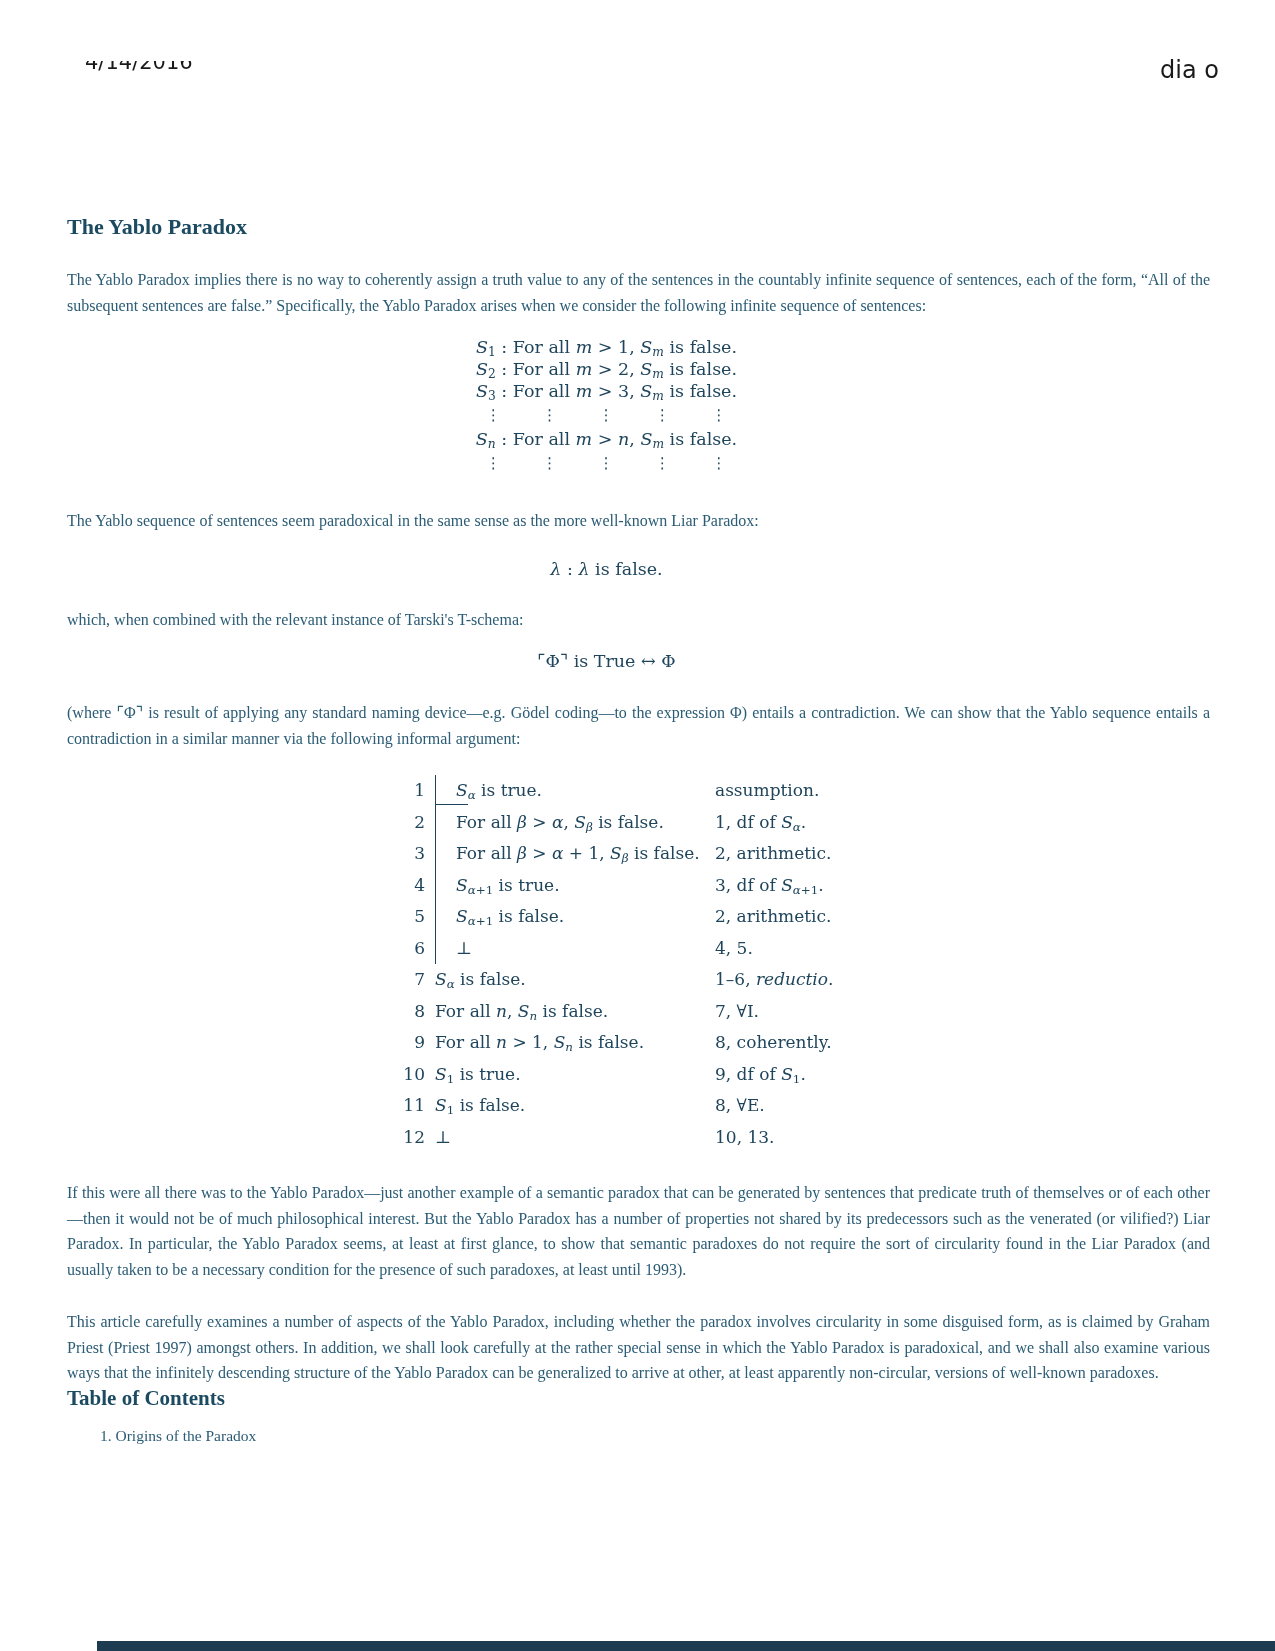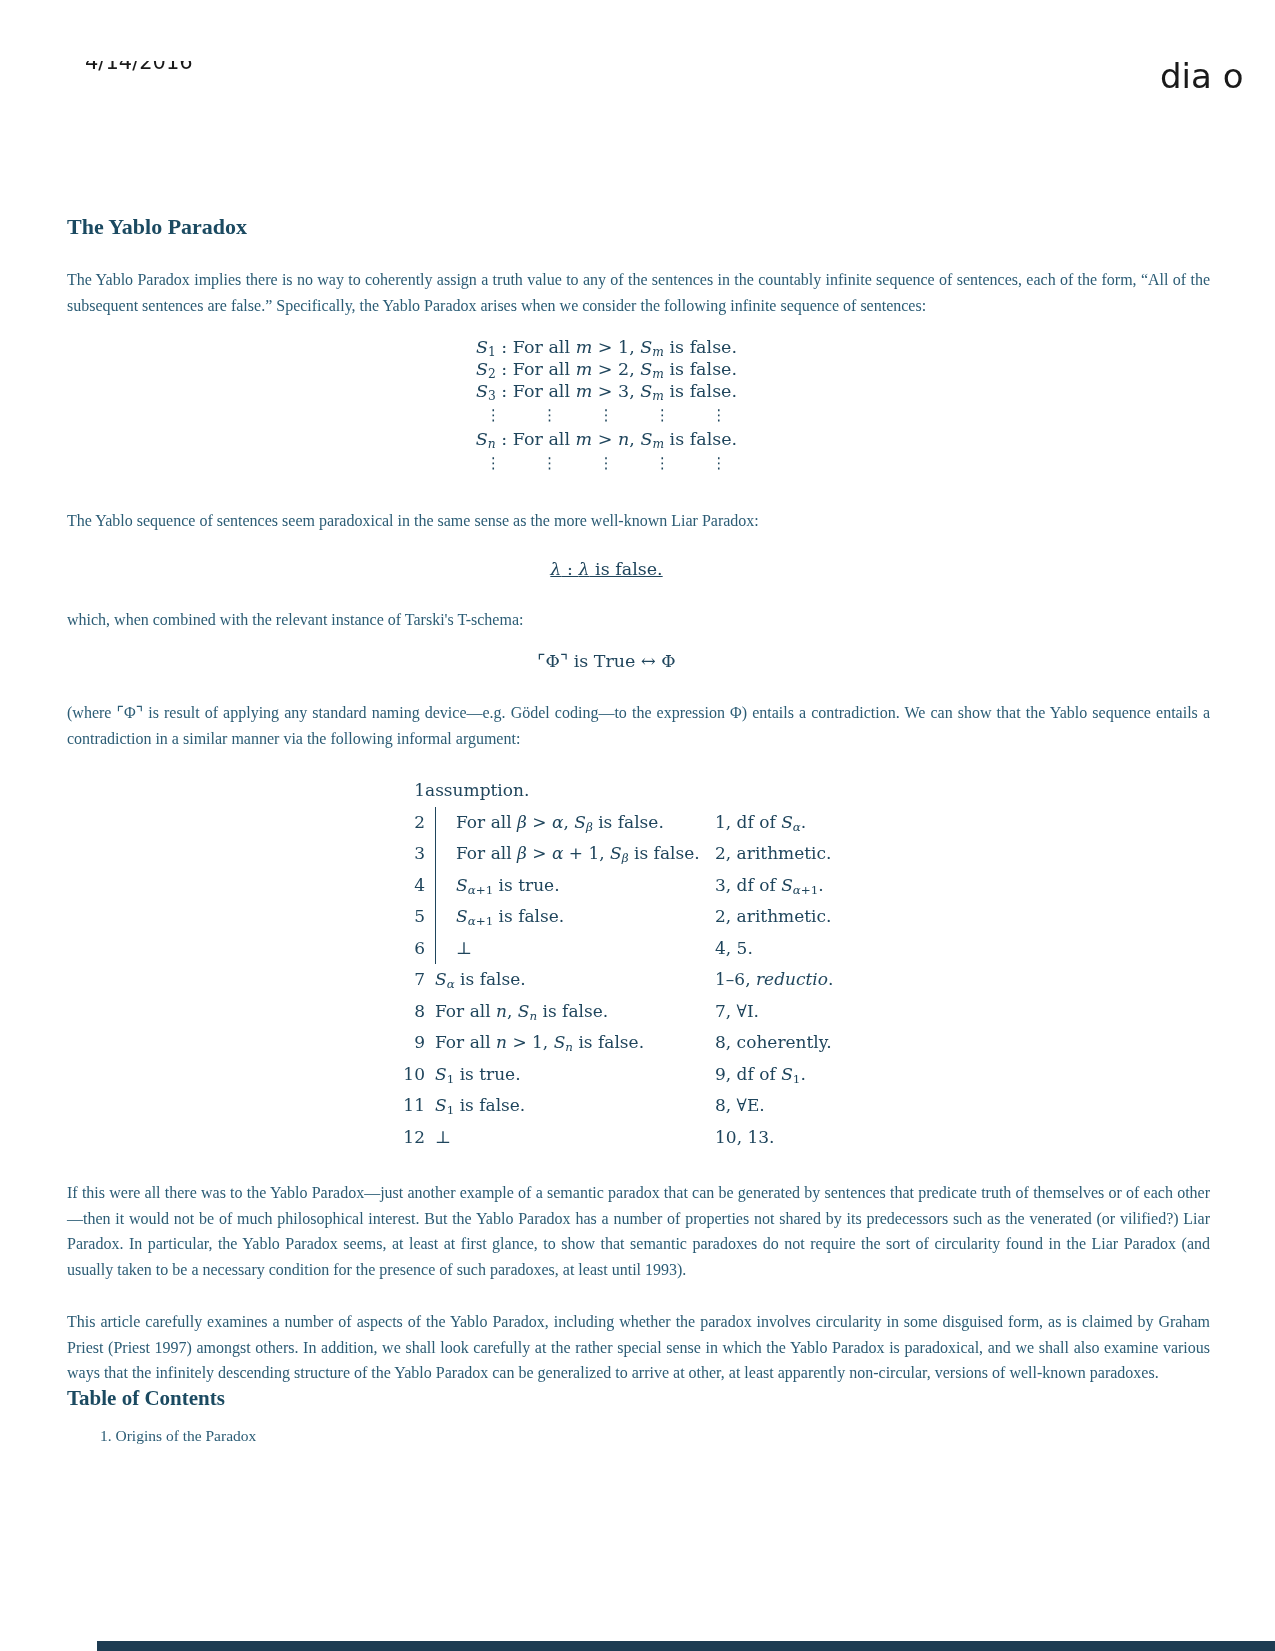--- a/index.html
+++ b/index.html
@@ -11,37 +11,37 @@
   *{margin:0;padding:0;box-sizing:content-box;}
   html,body{width:1275px;height:1651px;overflow:hidden;background:#ffffff;}
   body{font-family:"Liberation Serif",serif;color:var(--ink);position:relative;}
 
   
   .print-header{position:absolute;top:16px;left:0;width:1275px;height:92px;overflow:hidden;}
   .ph-clip{position:absolute;top:45px;left:0;right:0;height:25px;overflow:hidden;}
   .ph-clip span{position:absolute;top:-11px;font-family:"DejaVu Sans",sans-serif;font-size:21px;color:#1a1a1a;white-space:nowrap;}
   .ph-date{left:85px;}
   .ph-title{left:750px;}
-  .ph-tail{position:absolute;top:40px;left:1160px;font-family:"DejaVu Sans",sans-serif;font-size:34px;color:#1a1a1a;white-space:nowrap;}
+  .ph-tail{position:absolute;top:40px;left:1160px;font-family:"DejaVu Sans",sans-serif;font-size:24px;color:#1a1a1a;white-space:nowrap;}
 
   
   .content{padding:0 65px 0 67px;}
   h1{margin-top:214px;font-size:22px;font-weight:bold;color:var(--head);}
   p.body{margin-top:27px;font-size:16px;line-height:25.5px;text-align:justify;}
   p.tight{margin-top:32px;}
 
   .math{font-family:"DejaVu Serif",serif;color:var(--math);}
   .math i{font-style:italic;}
   .math sub{font-size:70%;vertical-align:-0.25em;line-height:0;}
 
   .math-display{text-align:center;padding-right:64px;}
   .seq{margin-top:18px;font-size:17.5px;line-height:22px;}
   .seq .mline{display:block;}
   .dots-line{display:block;white-space:pre;font-size:15px;line-height:26px;letter-spacing:1px;}
-  .liar-formula{margin-top:24px;font-size:17.5px;line-height:22px;text-decoration:underline;}
+  .liar-formula{margin-top:24px;font-size:17.5px;line-height:22px;}
   .ts-block{margin-top:18px;font-size:17.5px;line-height:23px;}
   .ts-block .mline{display:block;}
   .p-tschema{margin-top:50px;}
   .p-where{margin-top:22px;}
 
   
   .proof{margin-top:24px;margin-left:328px;font-size:17px;}
   .proof-row{display:flex;align-items:baseline;height:31.5px;line-height:31.5px;}
   .proof-row .num{width:30px;text-align:right;flex:none;}
   .proof-row .stmt{width:280px;flex:none;margin-left:10px;box-sizing:border-box;height:31.5px;position:relative;}
@@ -90,20 +90,21 @@
 
   <div class="math-display ts-block math">
     <span class="mline">⌜Φ⌝ is True ↔ Φ</span>
   </div>
 
   <p class="body p-where">(where ⌜Φ⌝ is result of applying any standard naming device—e.g. Gödel coding—to the expression Φ) entails a contradiction. We can show that the Yablo sequence entails a contradiction in a similar manner via the following informal argument:</p>
 
   <div class="proof math">
     <div class="proof-row fitch assume">
       <span class="num">1</span>
+      <span class="stmt"><i>S</i><sub><i>α</i></sub> is true.</span>
       <span class="just">assumption.</span>
     </div>
     <div class="proof-row fitch">
       <span class="num">2</span>
       <span class="stmt">For all <i>β</i> &gt; <i>α</i>, <i>S</i><sub><i>β</i></sub> is false.</span>
       <span class="just">1, df of <i>S</i><sub><i>α</i></sub>.</span>
     </div>
     <div class="proof-row fitch">
       <span class="num">3</span>
       <span class="stmt">For all <i>β</i> &gt; <i>α</i> + 1, <i>S</i><sub><i>β</i></sub> is false.</span>

